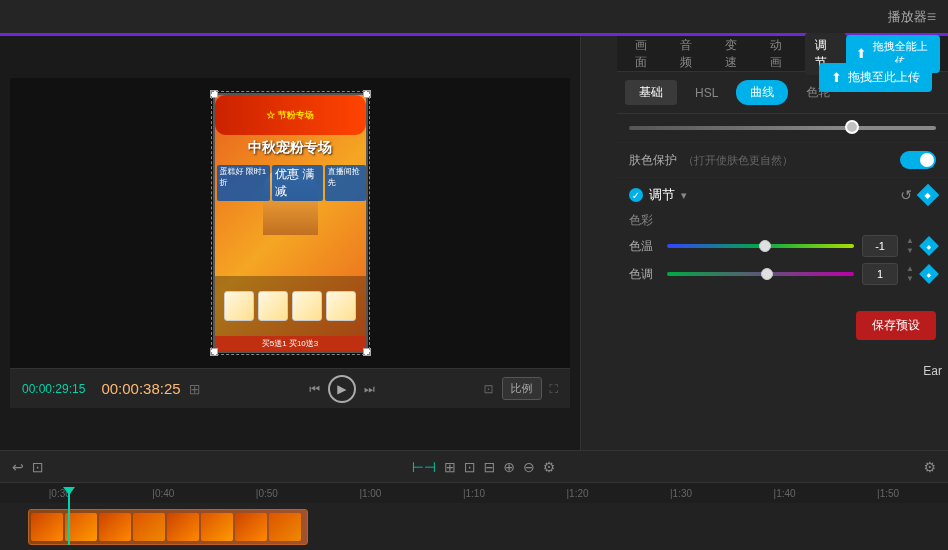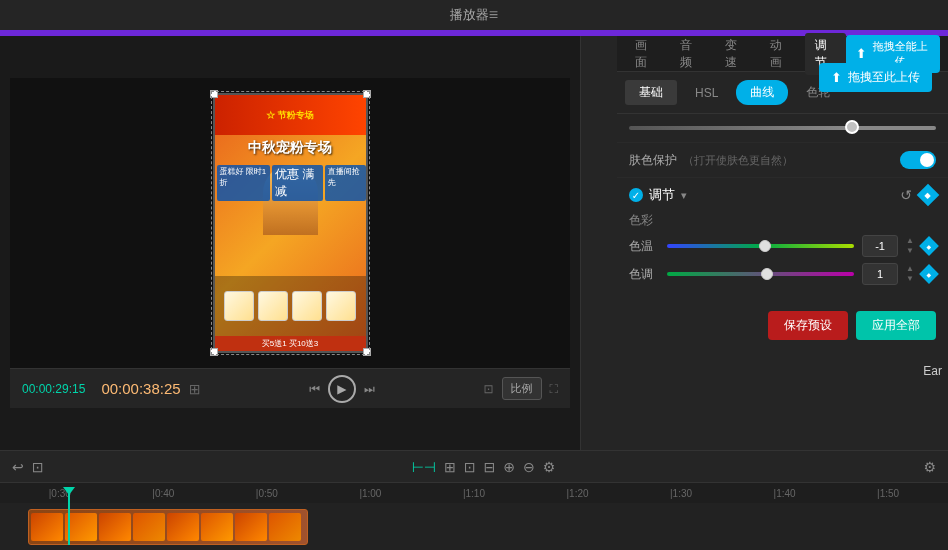--- a/index.html
+++ b/index.html
@@ -12,23 +12,23 @@
       font-size: 12px;
       overflow: hidden;
     }
 
     
     .top-bar {
       height: 36px;
       background: #252525;
       display: flex;
       align-items: center;
-      justify-content: center;
+      justify-content: flex-end;
       padding: 0 12px;
-      border-bottom: 6px solid #6d28d9;
+      border-bottom: 3px solid #6d28d9;
     }
     .top-bar-title { color: #aaa; font-size: 13px; }
     .top-bar-menu { color: #888; font-size: 16px; cursor: pointer; }
 
     
     .main-layout {
       display: flex;
       height: calc(550px - 36px - 100px);
     }
 
@@ -66,20 +66,21 @@
 
     .video-thumb-top {
       background: linear-gradient(90deg, #cc2200 0%, #ff4400 100%);
       height: 40px;
       display: flex;
       align-items: center;
       justify-content: center;
       color: #fff;
       font-size: 10px;
       font-weight: bold;
+      border-radius: 11px;
     }
 
     .video-thumb-text {
       color: #fff;
       font-size: 14px;
       font-weight: bold;
       text-align: center;
       padding: 4px;
       text-shadow: 1px 1px 2px rgba(0,0,0,0.8);
     }
@@ -670,21 +671,20 @@
         </div>
         <div class="diamond-btn" style="width:14px;height:14px;">
           <span style="color:#fff;font-size:6px;transform:rotate(-45deg);display:block;">◆</span>
         </div>
       </div>
 
     </div>
 
     <div class="bottom-buttons">
       <button class="save-preset-btn">保存预设</button>
-      <button class="apply-all-btn">应用全部</button>
     </div>
 
   </div>
 </div>
 
 <div class="timeline-area">
 
   <div class="timeline-toolbar">
     <div class="timeline-tools-left">
       <span style="cursor:pointer;">↩</span>

